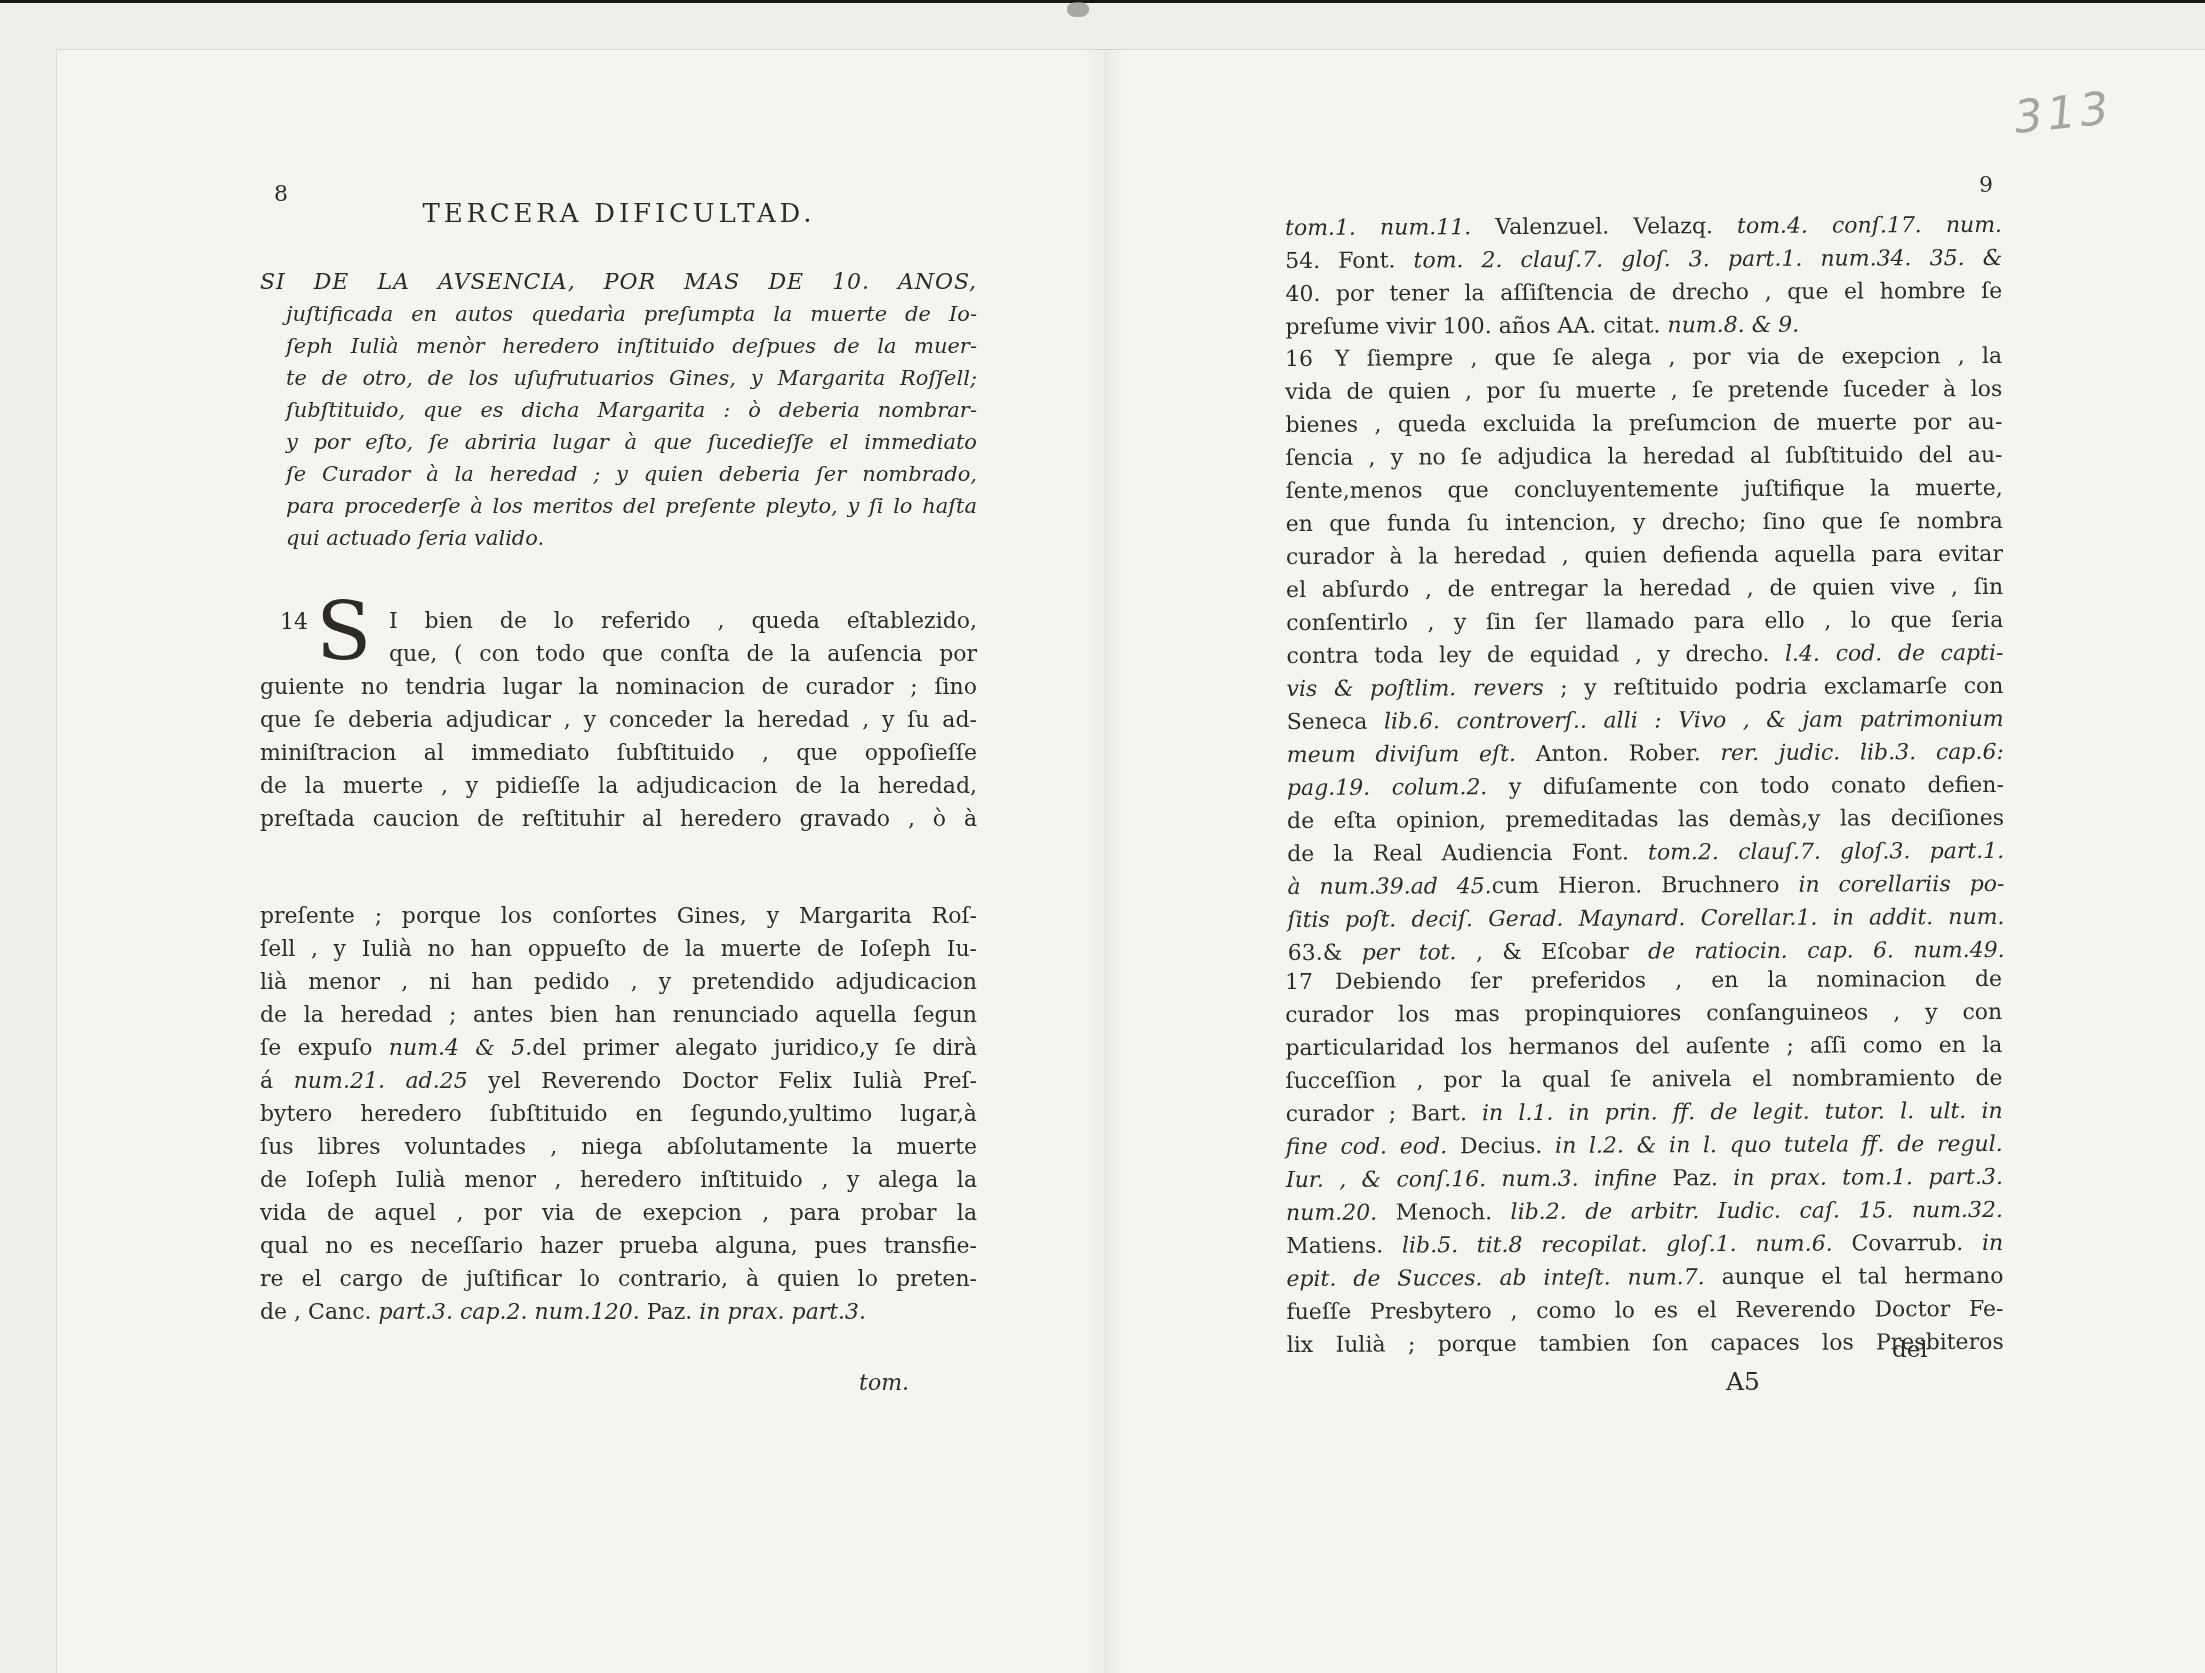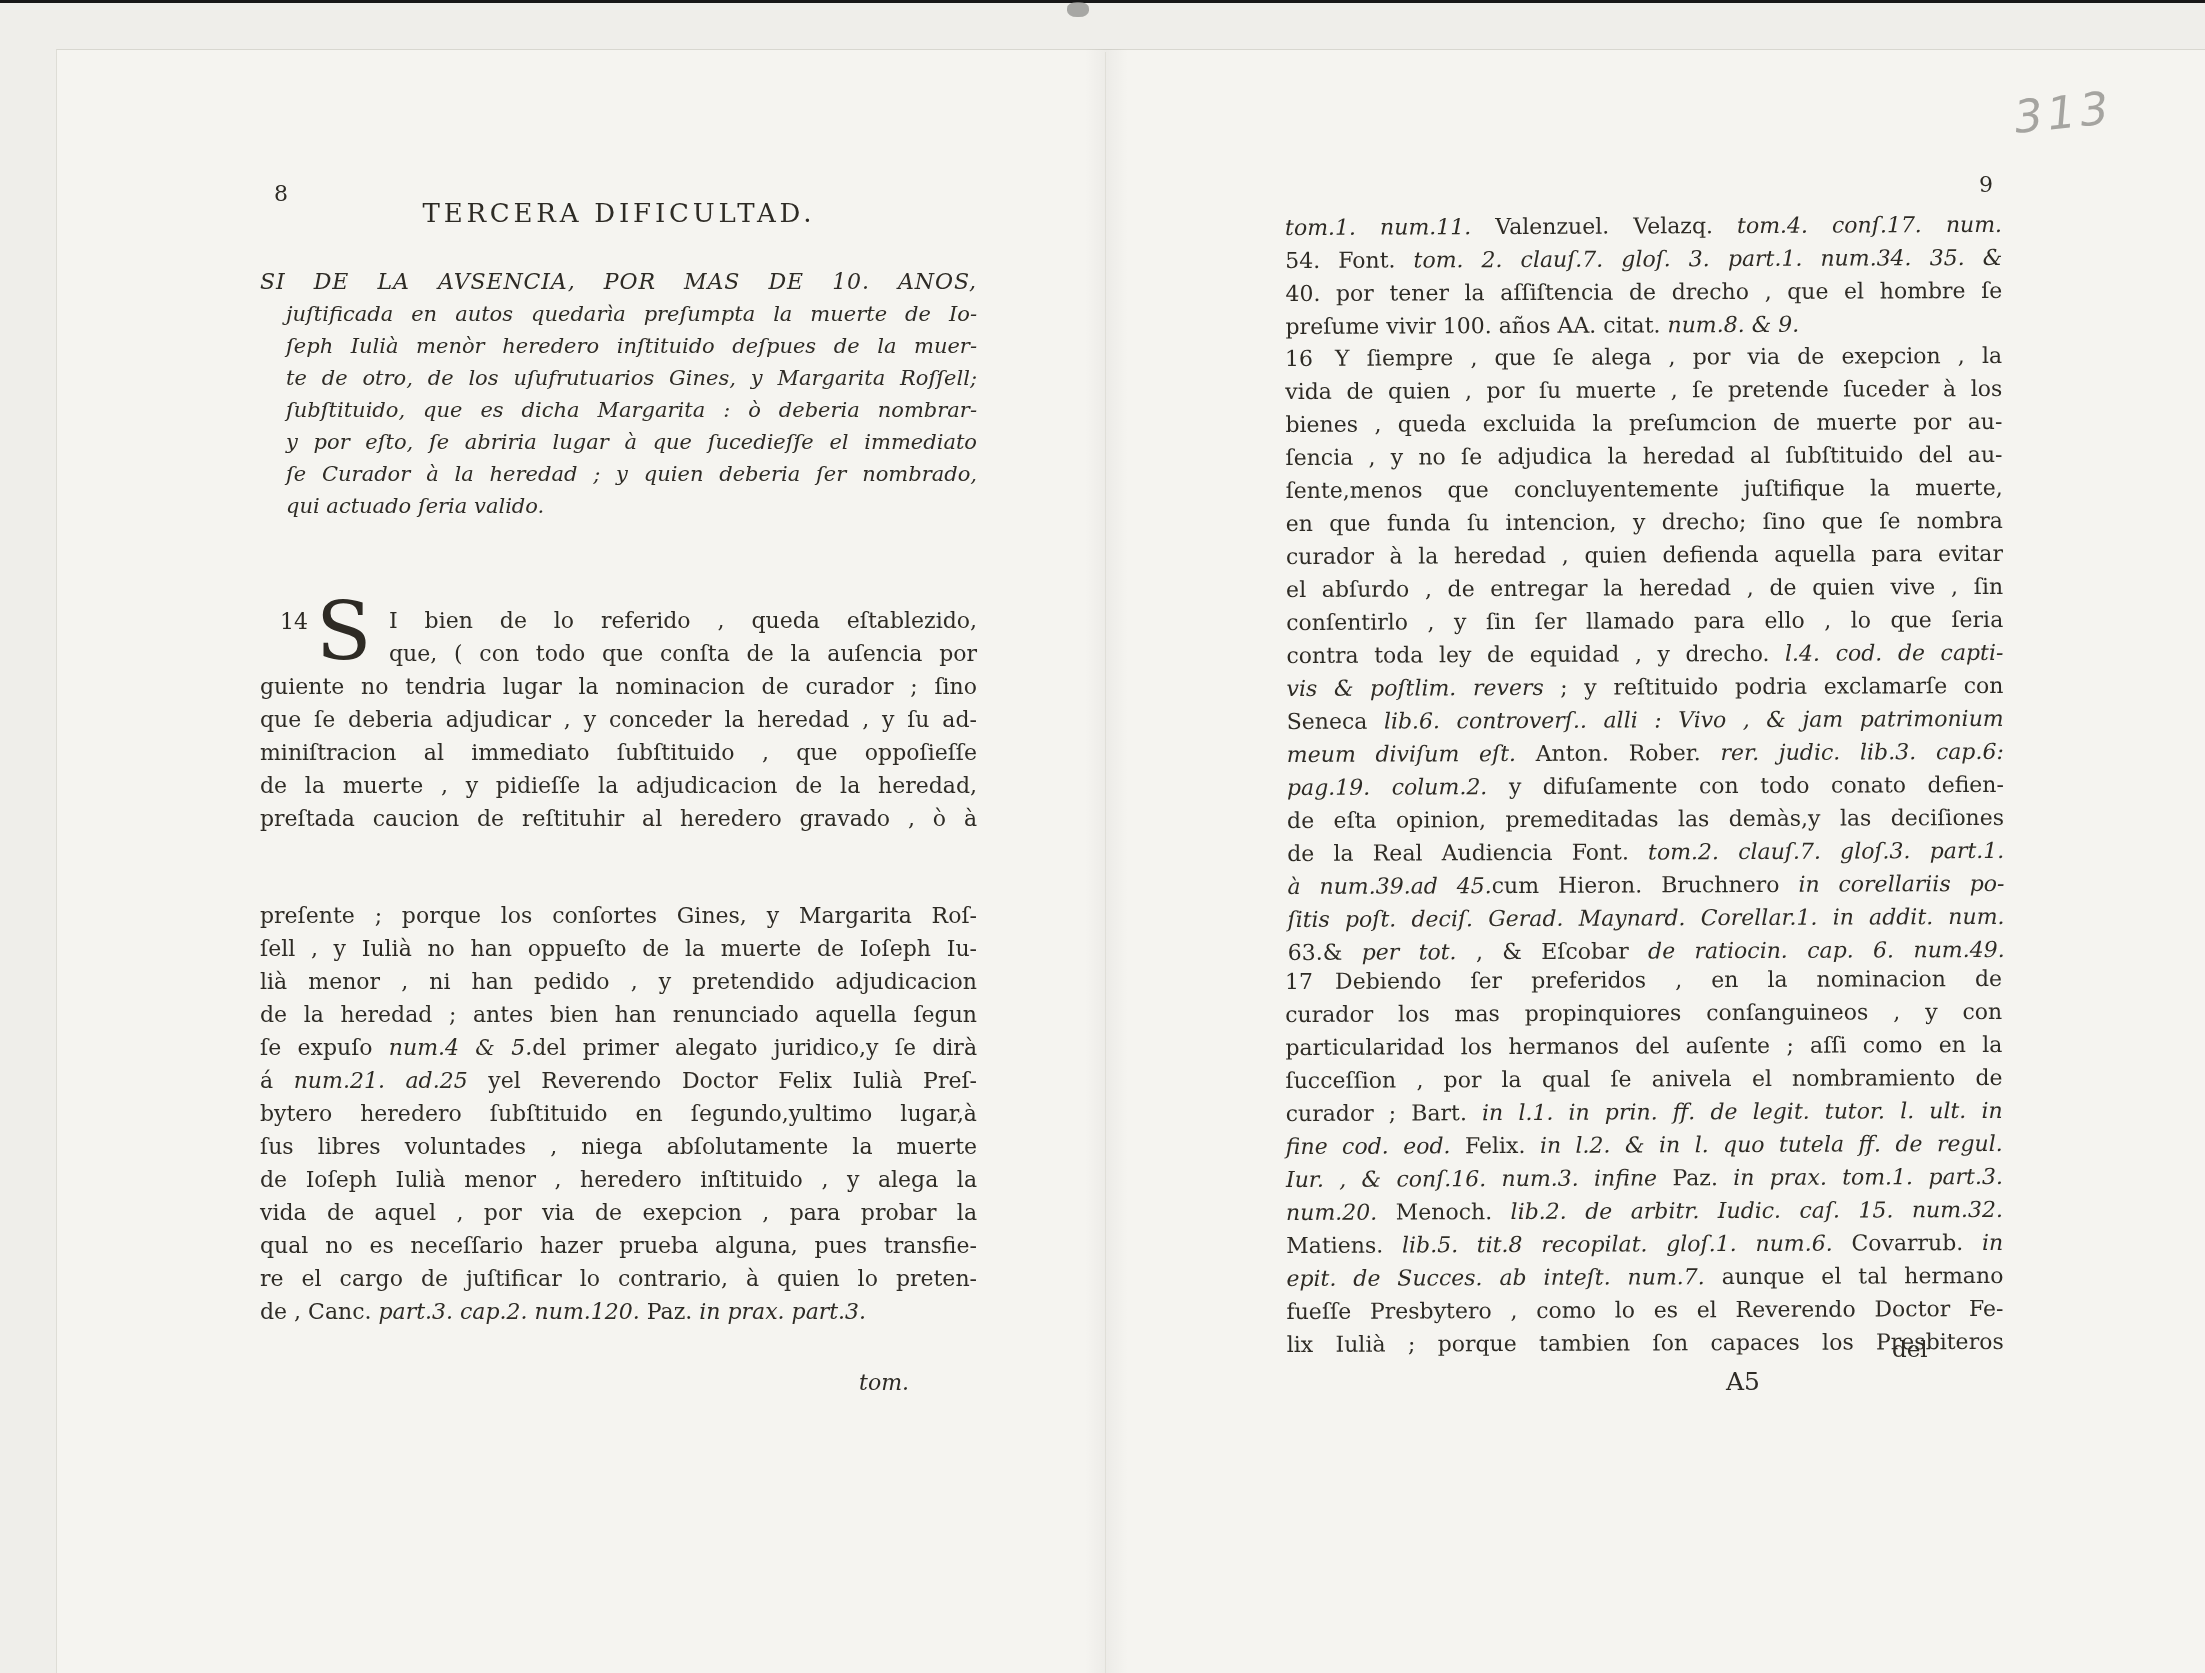--- a/index.html
+++ b/index.html
@@ -83,20 +83,21 @@
   <div id="lp-num" class="pagenum">8</div>
   <div id="lp-heading">TERCERA DIFICULTAD.</div>
   <div id="lp-summary" class="block summary">
       <div class="line"><span>SI DE LA AVSENCIA, POR MAS DE 10. ANOS,</span></div>
       <div class="line"><span>juſtificada en autos quedarìa preſumpta la muerte de Io-</span></div>
       <div class="line"><span>ſeph Iulià menòr heredero inſtituido deſpues de la muer-</span></div>
       <div class="line"><span>te de otro, de los uſufrutuarios Gines, y Margarita Roſſell;</span></div>
       <div class="line"><span>ſubſtituido, que es dicha Margarita : ò deberia nombrar-</span></div>
       <div class="line"><span>y por eſto, ſe abriria lugar à que ſucedieſſe el immediato</span></div>
       <div class="line"><span>ſe Curador à la heredad ; y quien deberia ſer nombrado,</span></div>
+      <div class="line"><span>para procederſe à los meritos del preſente pleyto, y ſi lo haſta</span></div>
       <div class="line nj"><span>qui actuado ſeria valido.</span></div>
     </div>
   <span id="p14-num">14</span>
   <span id="p14-cap">S</span>
   <div id="lp-p14" class="block body">
       <div class="line pad"><span>I bien de lo referido , queda eſtablezido,</span></div>
       <div class="line pad"><span>que, ( con todo que conſta de la auſencia por</span></div>
       <div class="line"><span>guiente no tendria lugar la nominacion de curador ; ſino</span></div>
       <div class="line"><span>que ſe deberia adjudicar , y conceder la heredad , y ſu ad-</span></div>
       <div class="line"><span>miniſtracion al immediato ſubſtituido , que oppoſieſſe</span></div>
@@ -147,21 +148,21 @@
       <div class="line"><span class="it">à num.39.ad 45.</span><span>cum Hieron. Bruchnero </span><span class="it">in corellariis po-</span></div>
       <div class="line"><span class="it">ſitis poſt. deciſ. Gerad. Maynard. Corellar.1. in addit. num.</span></div>
       <div class="line"><span>63.&amp; </span><span class="it">per tot.</span><span> , &amp; Eſcobar </span><span class="it">de ratiocin. cap. 6. num.49.</span></div>
     </div>
   <div id="rp-p17" class="block body tilt">
       <div class="line"><span>17  Debiendo ſer preferidos , en la nominacion de</span></div>
       <div class="line"><span>curador los mas propinquiores conſanguineos , y con</span></div>
       <div class="line"><span>particularidad los hermanos del auſente ; aſſi como en la</span></div>
       <div class="line"><span>ſucceſſion , por la qual ſe anivela el nombramiento de</span></div>
       <div class="line"><span>curador ; Bart. </span><span class="it">in l.1. in prin. ff. de legit. tutor. l. ult. in</span></div>
-      <div class="line"><span class="it">fine cod. eod.</span><span> Felix. </span><span class="it">in l.2. &amp; in l. quo tutela ff. de regul.</span></div>
+      <div class="line"><span class="it">fine cod. eod.</span><span> Decius. </span><span class="it">in l.2. &amp; in l. quo tutela ff. de regul.</span></div>
       <div class="line"><span class="it">Iur. , &amp; conſ.16. num.3. infine</span><span> Paz. </span><span class="it">in prax. tom.1. part.3.</span></div>
       <div class="line"><span class="it">num.20.</span><span> Menoch. </span><span class="it">lib.2. de arbitr. Iudic. caſ. 15. num.32.</span></div>
       <div class="line"><span>Matiens. </span><span class="it">lib.5. tit.8 recopilat. gloſ.1. num.6.</span><span> Covarrub. </span><span class="it">in</span></div>
       <div class="line"><span class="it">epit. de Succes. ab inteſt. num.7.</span><span> aunque el tal hermano</span></div>
       <div class="line"><span>fueſſe Presbytero , como lo es el Reverendo Doctor Fe-</span></div>
       <div class="line"><span>lix Iulià ; porque tambien ſon capaces los Presbiteros</span></div>
     </div>
   <div id="rp-sig">A5</div>
   <div id="rp-catch">del</div>
 </div>

